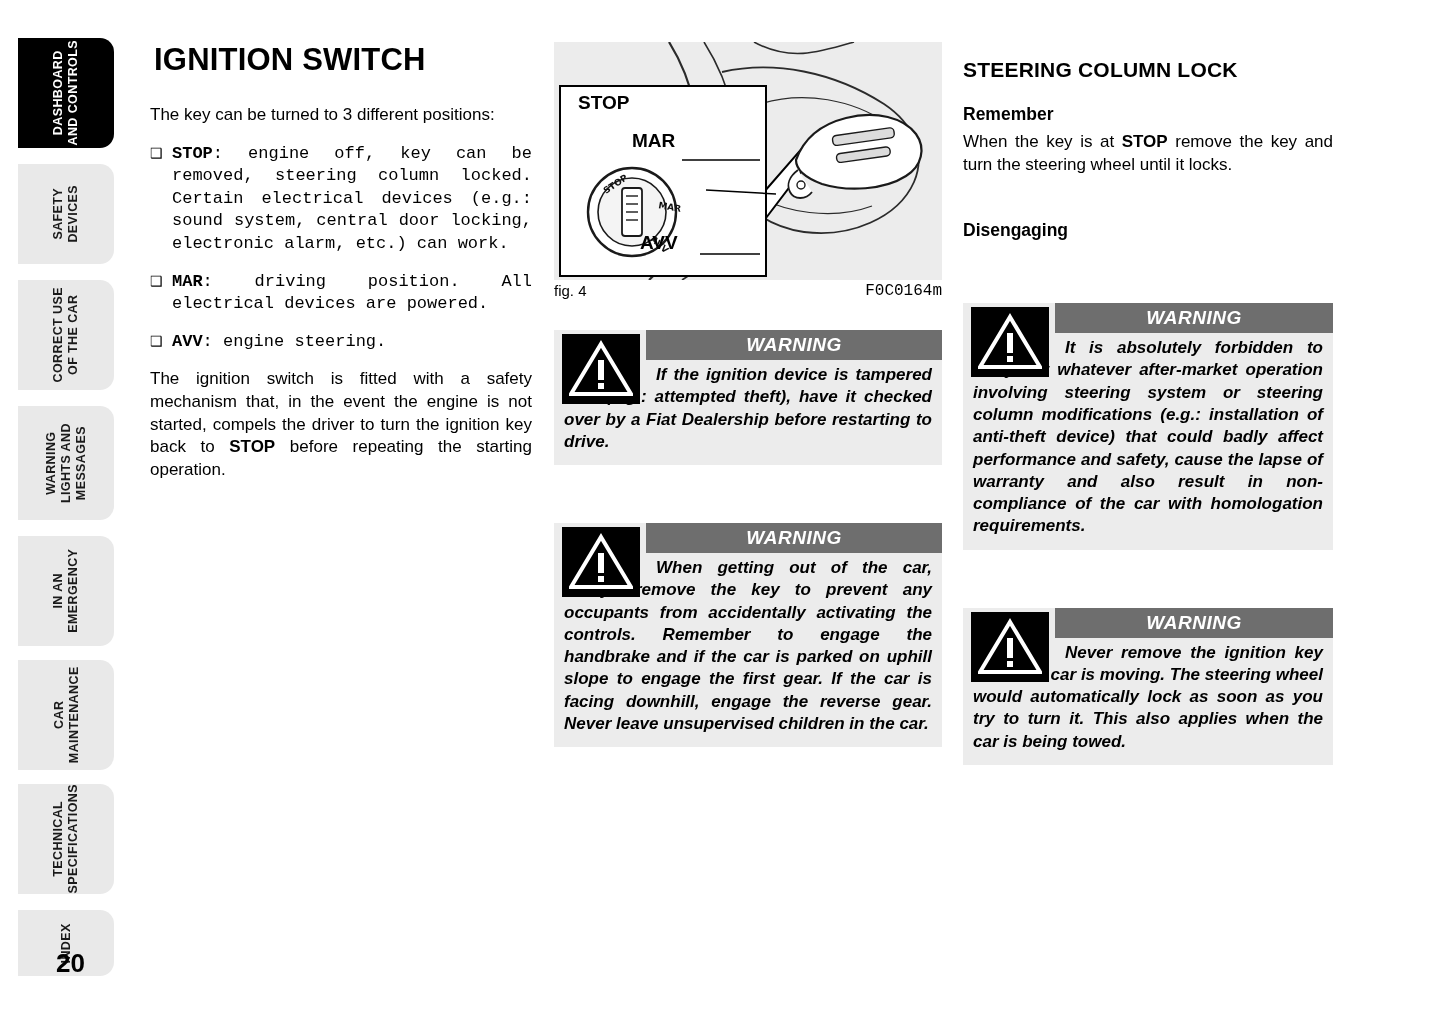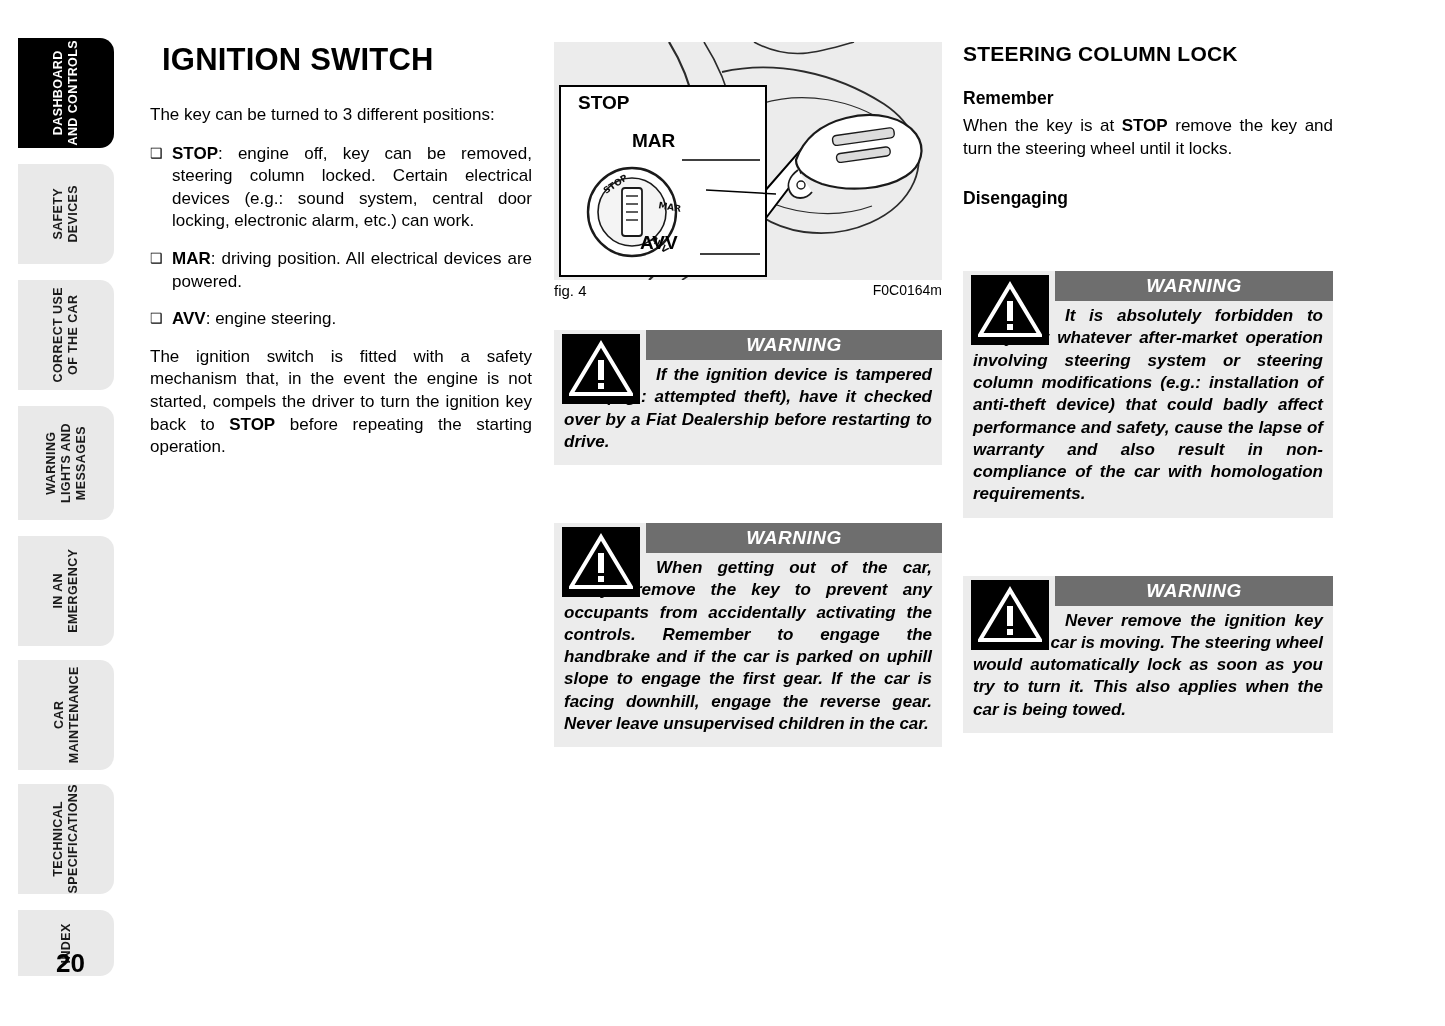--- a/index.html
+++ b/index.html
@@ -68,27 +68,27 @@
     top: 42px;
   }
   #col-left  { left: 150px; width: 382px; }
   #col-mid   { left: 554px; width: 388px; }
   #col-right { left: 963px; width: 370px; }
 
   h1.title {
     font-size: 31px;
     font-weight: bold;
     letter-spacing: 0.2px;
-    margin: 0 0 26px 12px;
+    margin: 0 0 26px 4px;
     font-family: "Liberation Sans", sans-serif;
   }
   h2.subtitle {
     font-size: 21px;
     font-weight: bold;
-    margin: 0 0 22px 0;
+    margin: 16px 0 22px 0;
     letter-spacing: 0.2px;
   }
   h3.sub {
     font-size: 17.5px;
     font-weight: bold;
     margin: 0 0 6px 0;
   }
   p.body {
     font-size: 17px;
     line-height: 1.33;
@@ -102,40 +102,40 @@
     line-height: 1.33;
     margin-bottom: 15px;
     text-align: justify;
   }
   .bullet-mark {
     flex: 0 0 auto;
     width: 22px;
     font-size: 14px;
     line-height: 1.45;
   }
-  .bullet-text { flex: 1 1 auto; text-align: justify; }
+  .bullet-text { flex: 1 1 auto; text-align: justify; font-family: Liberation Mono, monospace; }
   b { font-weight: bold; }
 
   
   #figure-box {
     position: relative;
     width: 388px;
     height: 238px;
     background: #ececec;
     overflow: hidden;
   }
   #figure-caption-row {
     position: relative;
     width: 388px;
     height: 22px;
     margin-top: 2px;
     font-size: 15px;
   }
   #fig-label { position: absolute; left: 0; top: 0; }
-  #fig-code  { position: absolute; right: 0; top: 0; font-size: 14px; }
+  #fig-code  { position: absolute; right: 0; top: 0; font-size: 16px; font-family: Liberation Mono, monospace; }
 
   .fig-text {
     position: absolute;
     font-weight: bold;
     font-size: 19px;
     font-family: "Liberation Sans", sans-serif;
   }
 
   
   .warning {
@@ -325,21 +325,21 @@
     </div>
   </div>
 </div>
 
 <div class="col" id="col-right">
   <h2 class="subtitle">STEERING COLUMN LOCK</h2>
 
   <h3 class="sub">Remember</h3>
   <p class="body"><span>When the key is at </span><b>STOP</b><span> remove the key and turn the steering wheel until it locks.</span></p>
 
-  <h3 class="sub" style="margin-top:28px;">Disengaging</h3>
+  <h3 class="sub" style="margin-top:44px;">Disengaging</h3>
 
   <div class="warning" style="margin-top:62px;">
     <div class="warn-triangle">
       <svg width="64" height="58" viewBox="0 0 64 58">
         <polygon points="32,4 62,54 2,54" fill="#000000" stroke="#ffffff" stroke-width="4"></polygon>
         <rect x="29" y="20" width="6" height="20" fill="#ffffff"></rect>
         <rect x="29" y="43" width="6" height="6" fill="#ffffff"></rect>
       </svg>
     </div>
     <div class="warn-header">

